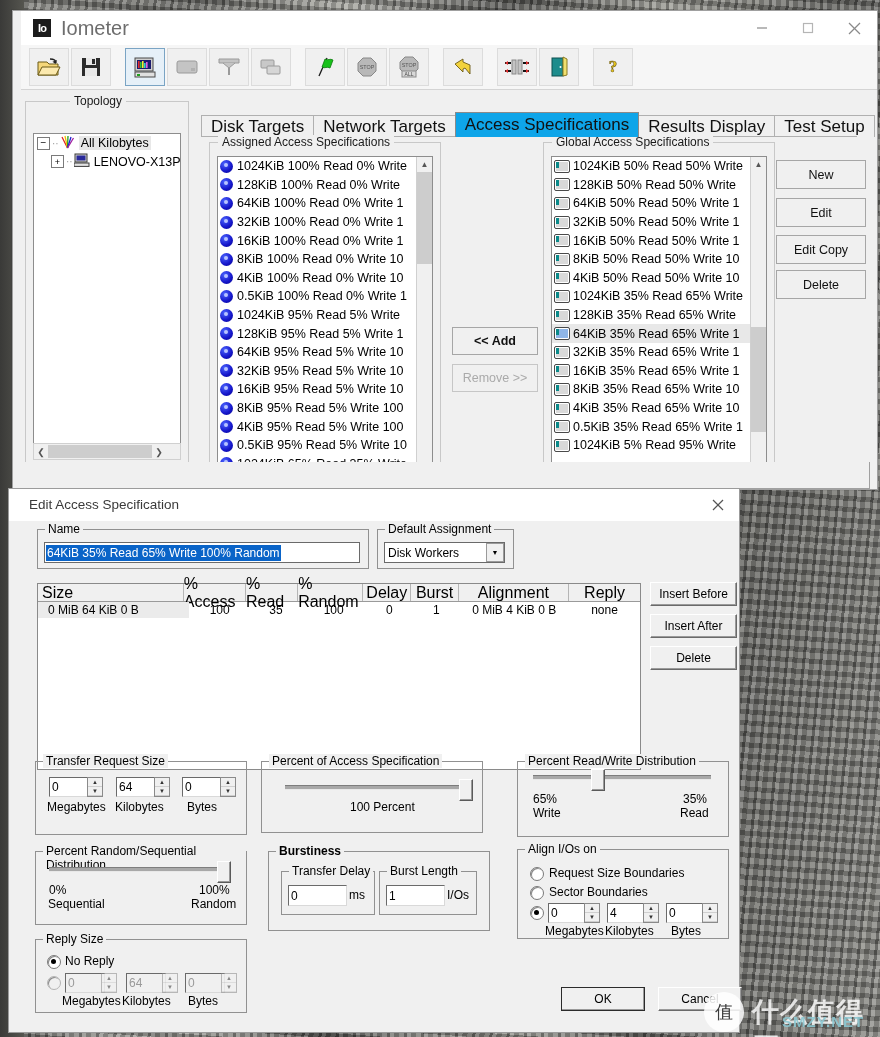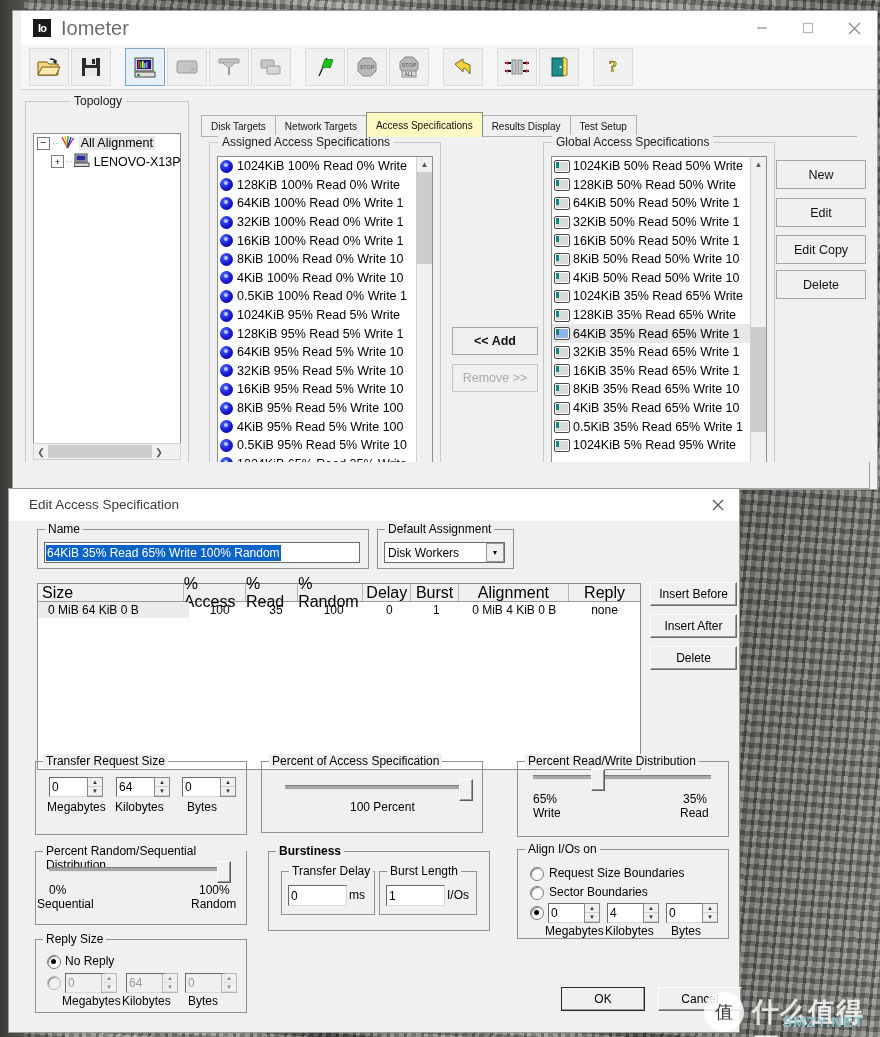--- a/index.html
+++ b/index.html
@@ -40,22 +40,22 @@
   .toolbar{height:44px;border-bottom:1px solid #d4d4d4;display:flex;align-items:center;padding-left:8px;gap:2px;background:#f6f6f6;}
   .tbtn{width:38px;height:36px;background:#f0f0f0;border:1px solid #dcdcdc;display:flex;align-items:center;justify-content:center;}
   .tbtn.sel{border:1px solid #7aa4c4;background:#e6f0f8;}
   .tsep{width:10px;}
   
   .grp{position:absolute;border:1px solid #c8c8c8;}
   .grp>.lg{position:absolute;top:-8px;left:8px;background:#f0f0f0;padding:0 4px;font-size:12px;color:#1a1a1a;}
   
   .tabs{position:absolute;display:flex;align-items:flex-end;height:24px;}
   .tab{height:21px;border:1px solid #b0b0b0;border-bottom:none;background:#f0f0f0;
-       padding:0 9px;font-size:10px;color:#111;display:flex;align-items:center;margin-right:-1px;}
-  .tab.active{height:24px;background:#fef9c3;border-color:#8a8a8a;position:relative;z-index:3;}
+       padding:0 9px;font-size:17px;color:#111;display:flex;align-items:center;margin-right:-1px;}
+  .tab.active{height:24px;background:#0ea5e9;border-color:#8a8a8a;position:relative;z-index:3;}
   .tabline{position:absolute;height:1px;background:#b0b0b0;}
   
   .listbox{position:absolute;background:#fff;border:1px solid #8d8d8d;overflow:hidden;}
   .lrow{height:18.6px;display:flex;align-items:center;padding-left:2px;font-size:12.5px;color:#000;white-space:nowrap;}
   .lrow.sel{background:#e8e8e8;}
   .ico-blue{width:13px;height:13px;border-radius:50%;background:radial-gradient(circle at 35% 30%,#4a63ff 0%,#1414c8 60%,#0a0a88 100%);margin-right:4px;flex:0 0 auto;position:relative;}
   .ico-blue:after{content:"";position:absolute;left:4px;top:3px;width:4px;height:4px;border-radius:50%;background:#b9c4ff;}
   .ico-disk{width:14px;height:11px;margin-right:3px;flex:0 0 auto;background:#d9d9d9;border:1px solid #4a4a4a;border-radius:2px;position:relative;box-shadow:inset 0 0 0 1px #fff;}
   .ico-disk:after{content:"";position:absolute;left:1px;top:1px;width:3px;height:6px;background:#0b8a8a;}
   .ico-disk.hl{background:#8fb6e8;}
@@ -242,21 +242,21 @@
       <span style="color:#9a9a9a;font-size:10px;margin-right:1px;">··</span>
       <span style="margin-right:4px;flex:0 0 auto;">
         <svg width="15" height="14" viewBox="0 0 15 14">
           <path d="M7.5 13 L2 2" stroke="#e02020" stroke-width="1.3"></path>
           <path d="M7.5 13 L5 1" stroke="#f0c000" stroke-width="1.3"></path>
           <path d="M7.5 13 L8 1" stroke="#20a020" stroke-width="1.3"></path>
           <path d="M7.5 13 L11 2" stroke="#2020d0" stroke-width="1.3"></path>
           <path d="M7.5 13 L13.5 3" stroke="#a020a0" stroke-width="1.3"></path>
         </svg>
       </span>
-      <span style="background:#e8e8e8;padding:0 2px;">All Alignment</span>
+      <span style="background:#e8e8e8;padding:0 2px;">All Kilobytes</span>
     </div>
     <div class="lrow" style="padding-left:17px;">
       <span style="width:11px;height:11px;border:1px solid #7a7a7a;background:#fff;display:inline-flex;align-items:center;justify-content:center;font-size:9px;line-height:8px;color:#000;margin-right:2px;flex:0 0 auto;">+</span>
       <span style="color:#9a9a9a;font-size:10px;margin-right:1px;">··</span>
       <span style="margin-right:4px;flex:0 0 auto;">
         <svg width="16" height="14" viewBox="0 0 16 14">
           <rect x="1" y="1" width="12" height="8" fill="#d0d0d0" stroke="#3a3a3a"></rect>
           <rect x="2.5" y="2.5" width="9" height="5" fill="#2a2a9a"></rect>
           <rect x="0" y="10" width="15" height="3.4" fill="#e2e2e2" stroke="#3a3a3a"></rect>
         </svg>
@@ -580,21 +580,21 @@
   <div class="lab" style="left:671px;top:317px;">Read</div>
 
   <div class="cgrp" style="left:26px;top:362px;width:210px;height:72px;">
     <div class="lg">Percent Random/Sequential Distribution</div>
   </div>
   <div class="sld" style="left:40px;top:372px;width:182px;height:22px;">
     <div class="trk"></div>
     <div class="thm" style="left:168px;"></div>
   </div>
   <div class="lab" style="left:40px;top:394px;">0%</div>
-  <div class="lab" style="left:28px;top:408px;">Sequential</div>
+  <div class="lab" style="left:39px;top:408px;">Sequential</div>
   <div class="lab" style="left:190px;top:394px;">100%</div>
   <div class="lab" style="left:182px;top:408px;">Random</div>
 
   <div class="cgrp" style="left:259px;top:362px;width:220px;height:78px;font-weight:bold;">
     <div class="lg">Burstiness</div>
   </div>
   <div class="cgrp" style="left:272px;top:382px;width:92px;height:42px;">
     <div class="lg">Transfer Delay</div>
   </div>
   <div class="cfield" style="left:279px;top:396px;width:55px;height:19px;">

